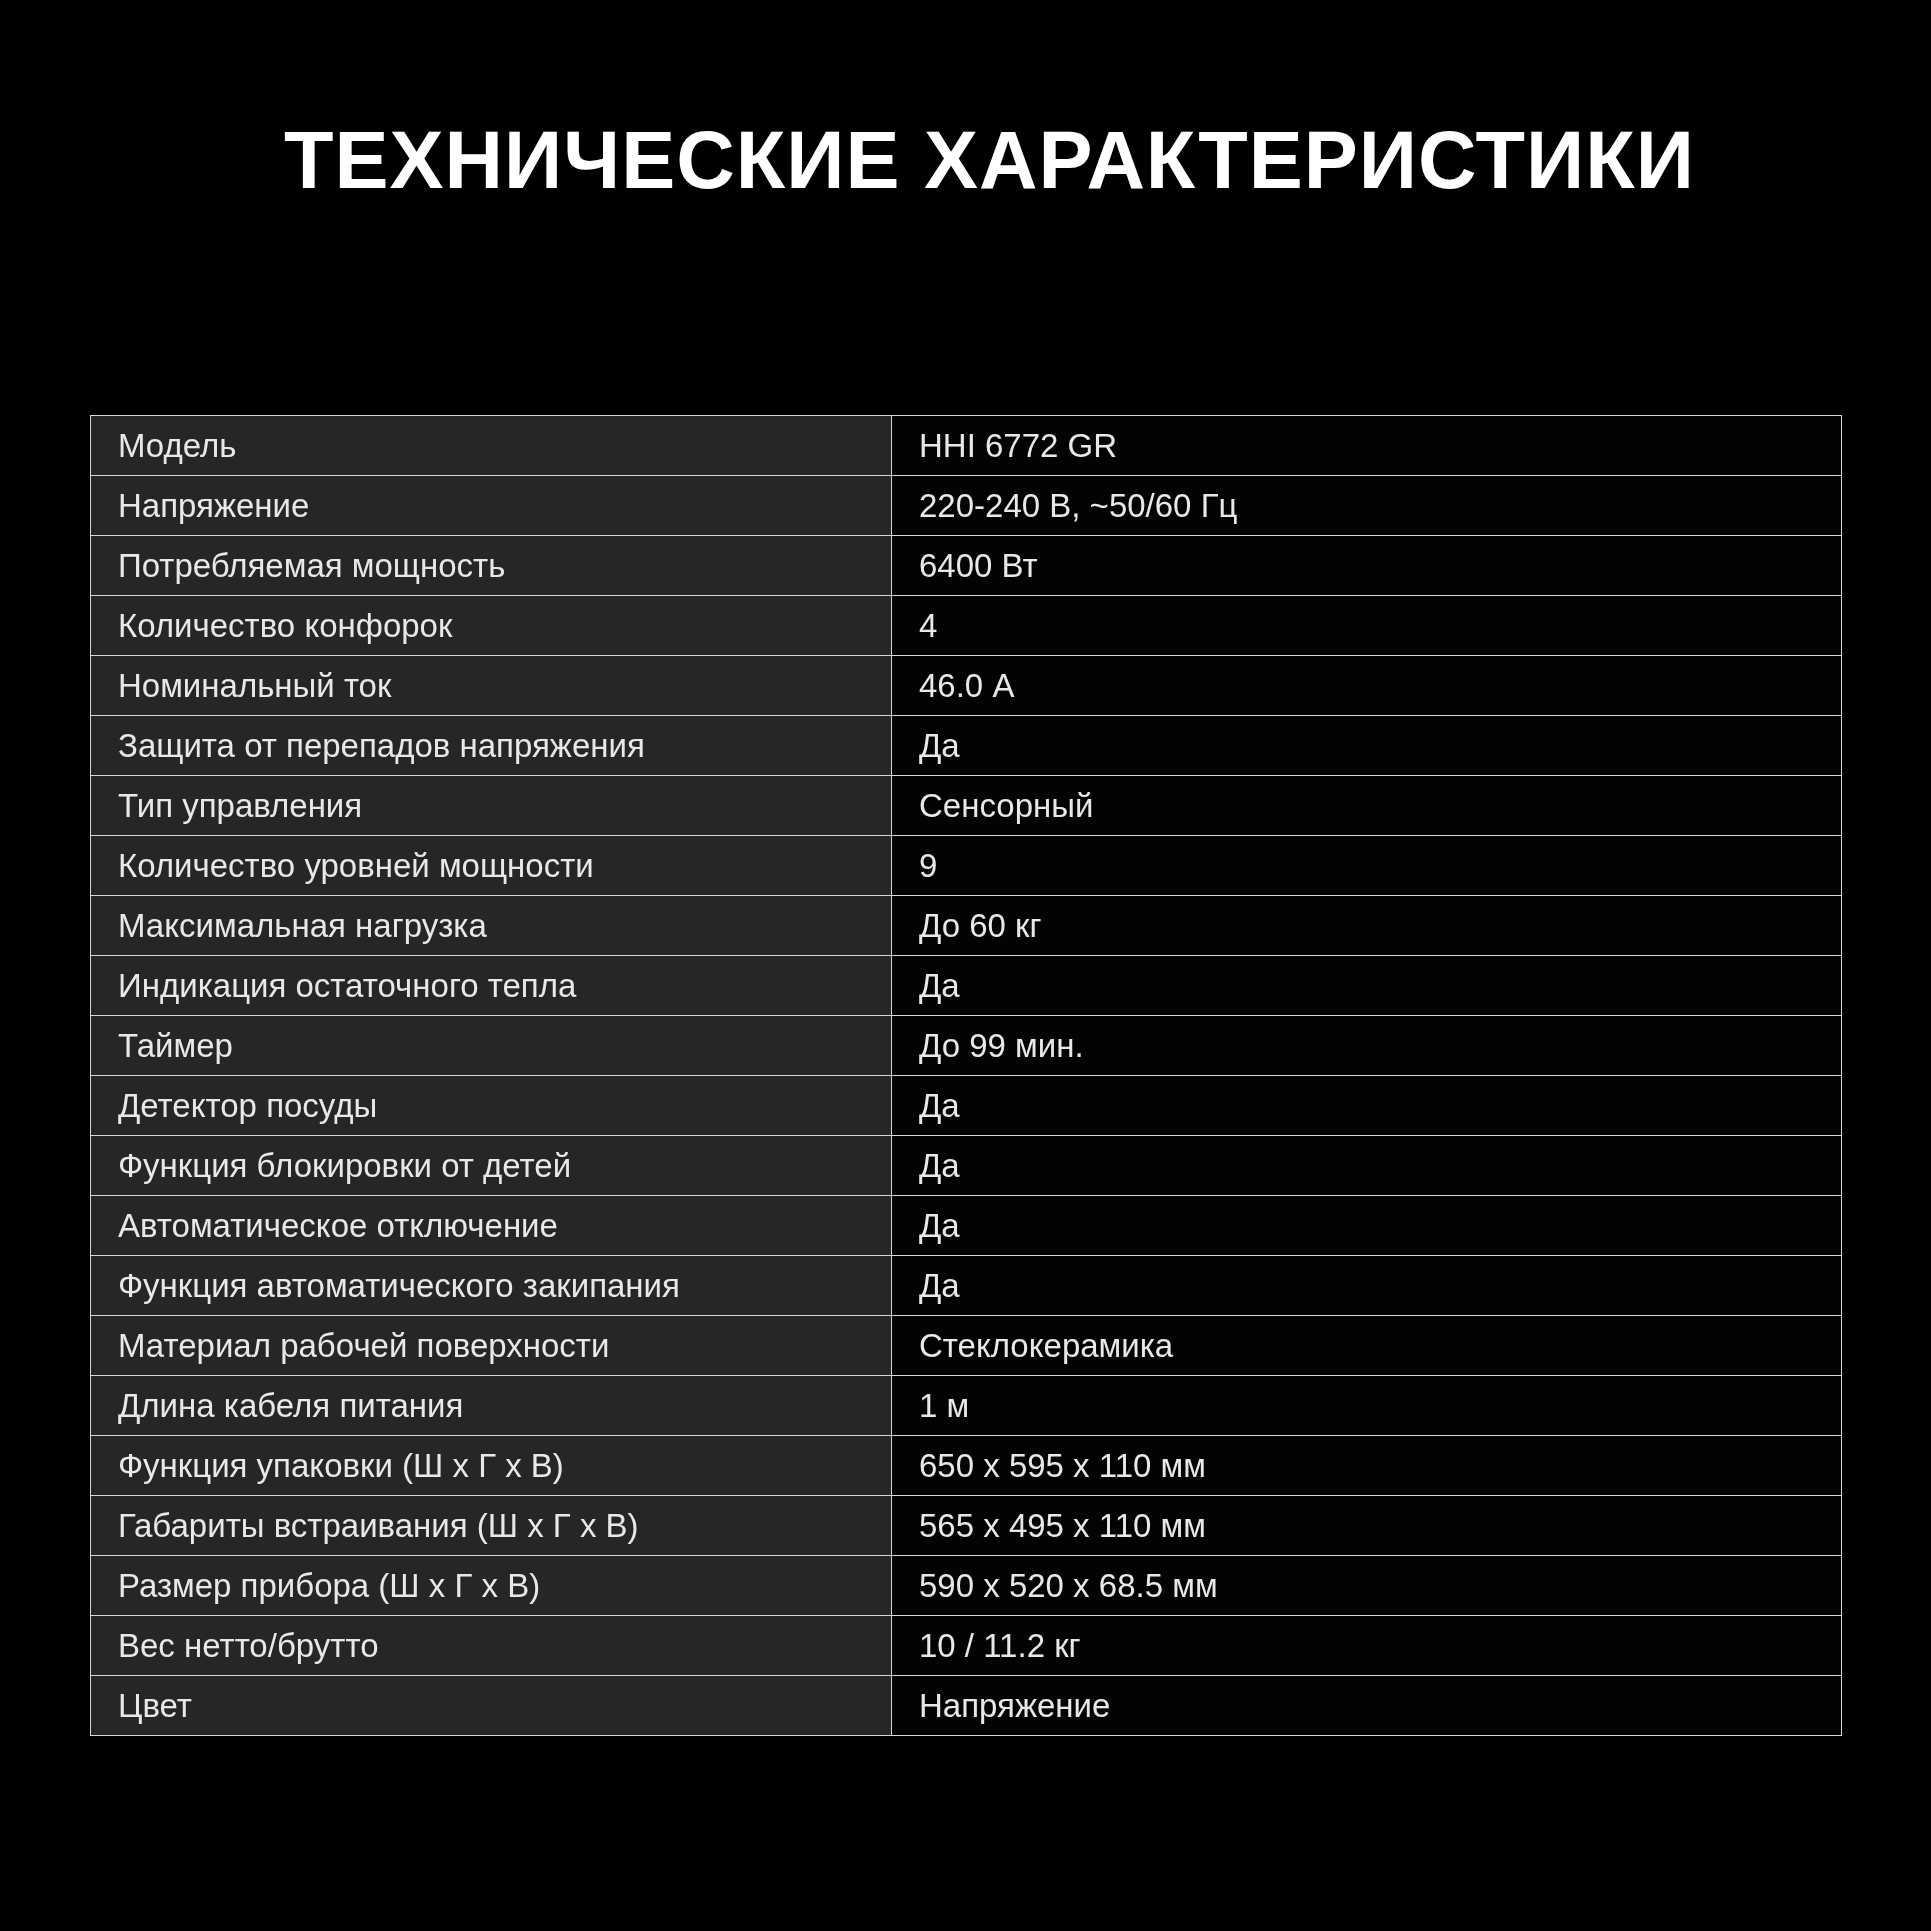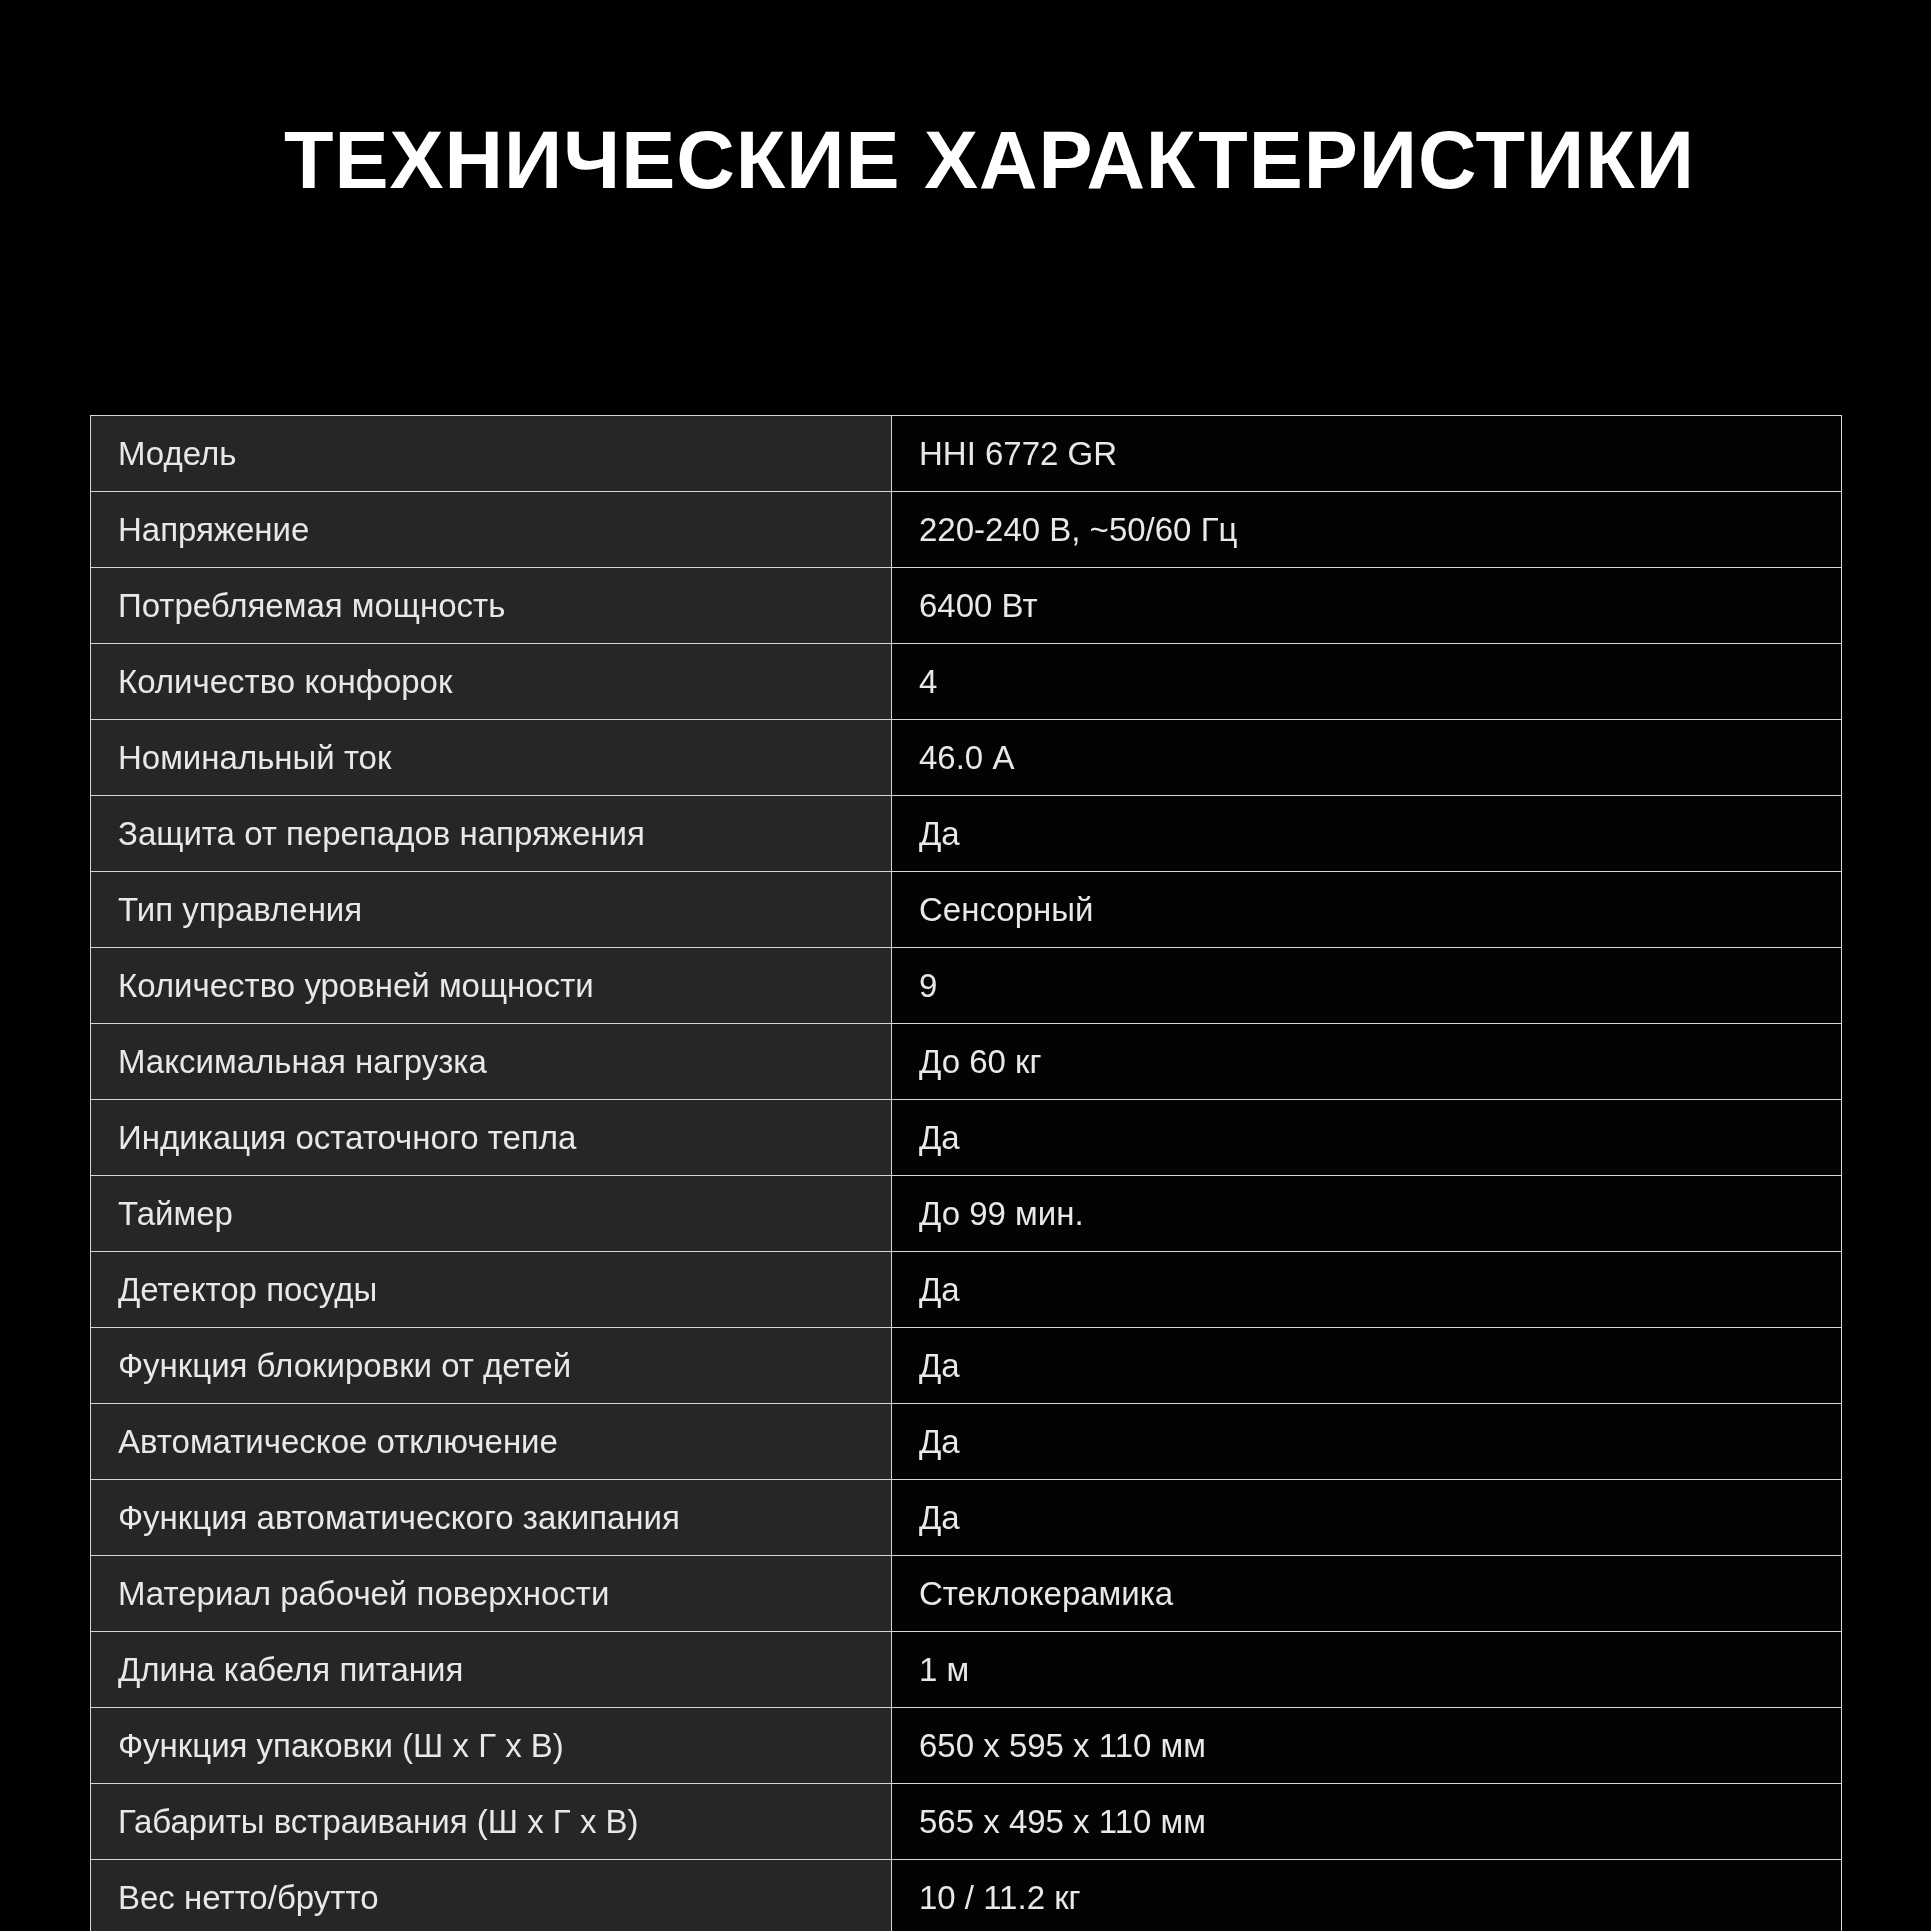--- a/index.html
+++ b/index.html
@@ -36,21 +36,21 @@
     position:absolute;
     left:90px;
     top:415px;
     width:1751px;
     border-collapse:collapse;
     table-layout:fixed;
   }
   .spec-table col.c-label{width:801px;}
   .spec-table col.c-value{width:950px;}
   .spec-table td{
-    height:76px;
+    height:60px;
     border:1.9px solid var(--border);
     color:var(--text);
     font-size:33px;
     line-height:37px;
     font-weight:400;
     padding:0 19.3px 0 27px;
     vertical-align:middle;
     white-space:nowrap;
     overflow:hidden;
   }
@@ -138,20 +138,24 @@
       </tr>
       <tr>
         <td class="label">Функция упаковки (Ш x Г x В)</td>
         <td class="value">650 x 595 x 110 мм</td>
       </tr>
       <tr>
         <td class="label">Габариты встраивания (Ш x Г x В)</td>
         <td class="value">565 x 495 x 110 мм</td>
       </tr>
       <tr>
+        <td class="label">Размер прибора (Ш x Г x В)</td>
+        <td class="value">590 x 520 x 68.5 мм</td>
+      </tr>
+      <tr>
         <td class="label">Вес нетто/брутто</td>
         <td class="value">10 / 11.2 кг</td>
       </tr>
       <tr>
         <td class="label">Цвет</td>
         <td class="value">Напряжение</td>
       </tr>
     </tbody>
 </table>
 

